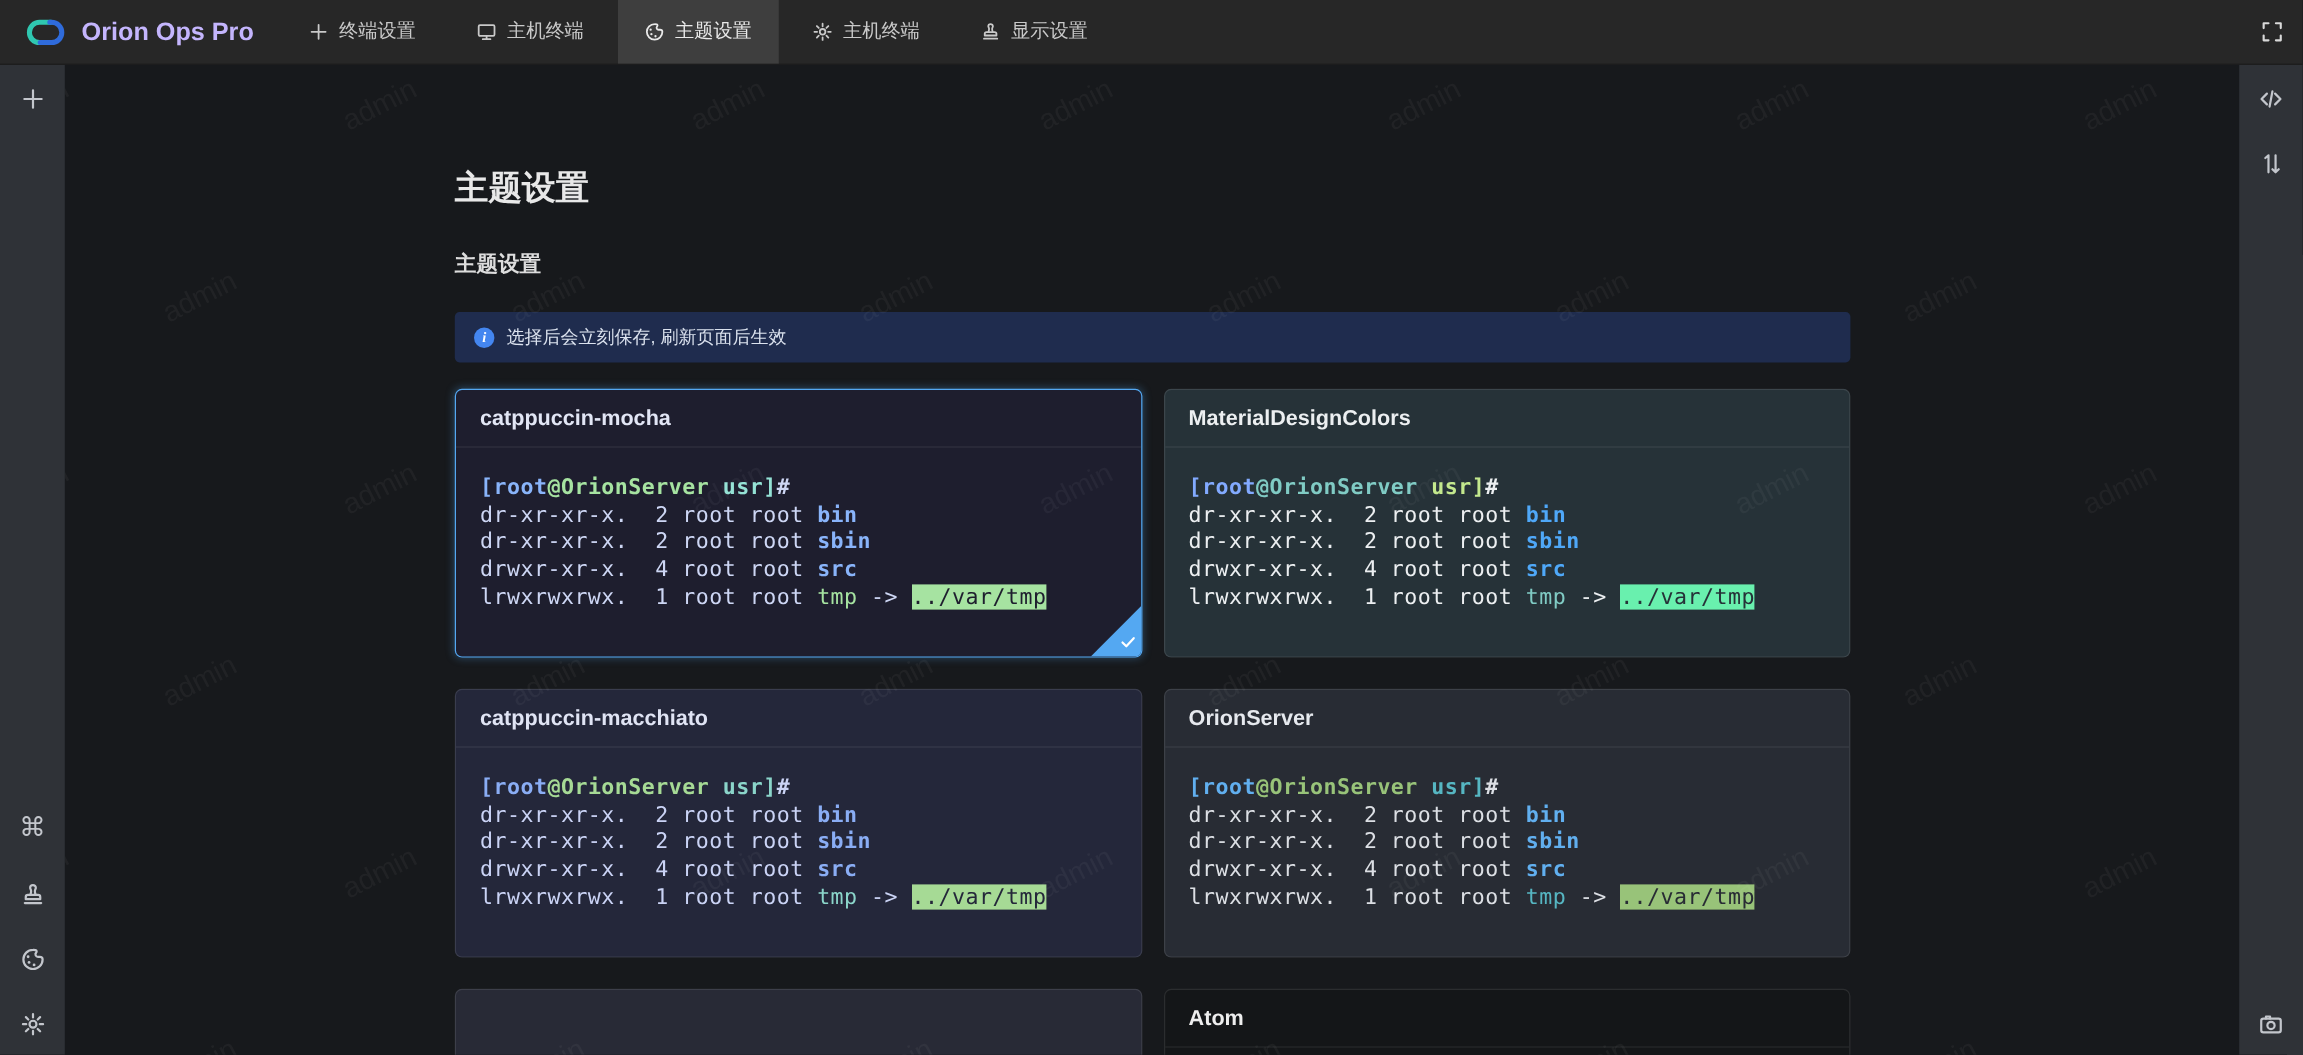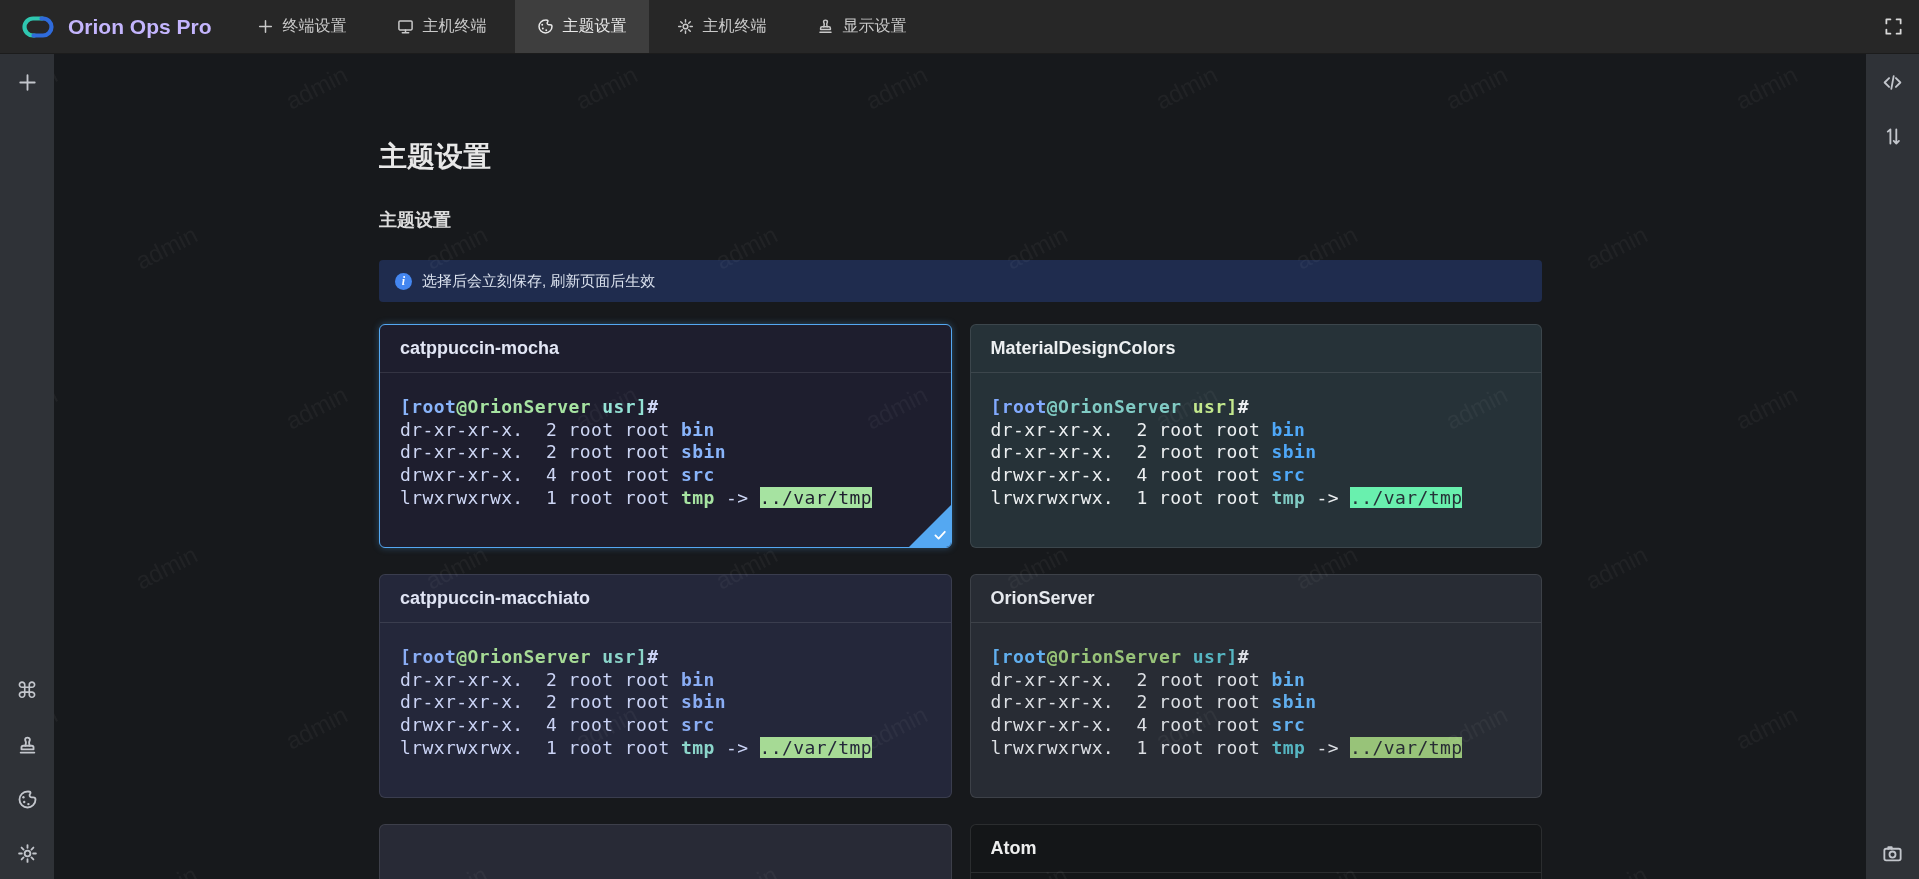--- a/index.html
+++ b/index.html
@@ -65,21 +65,21 @@
   .card.selected { border:1px solid #54a8f2; box-shadow:0 0 7px rgba(84,168,242,0.35); }
   .card-header { height:48px; display:flex; align-items:center; padding:0 20px;
     border-bottom:1px solid rgba(255,255,255,0.10); }
   .card-title { font-size:18px; font-weight:bold; color:var(--header); }
   .term { padding:23px 20px 0 20px; font-family:"DejaVu Sans Mono", monospace;
     font-size:18px; line-height:22.7px; letter-spacing:0.4px; white-space:pre; color:var(--fg); }
   .term .prompt { font-weight:bold; }
   .term .u { color:var(--user); } .term .h { color:var(--host); }
   .term .p { color:var(--path); } .term .hash { color:var(--hash); }
   .term .name.dir  { color:var(--dir);  font-weight:bold; }
-  .term .name.link { color:var(--link); font-weight:bold;margin-top:16px; }
+  .term .name.link { color:var(--link); font-weight:normal;margin-top:16px; }
   .term .target { background:var(--hlbg); color:var(--hlfg);margin-top:28px; }
   .corner { display:none; position:absolute; right:0; bottom:0; width:0; height:0;
     border-bottom:42px solid #54a8f2; border-left:42px solid transparent; }
   .card.selected .corner { display:block; }
   .corner svg { position:absolute; right:3px; bottom:-38px; width:16px; height:16px; }
 </style>
 </head>
 <body>
 
 <nav class="navbar">

